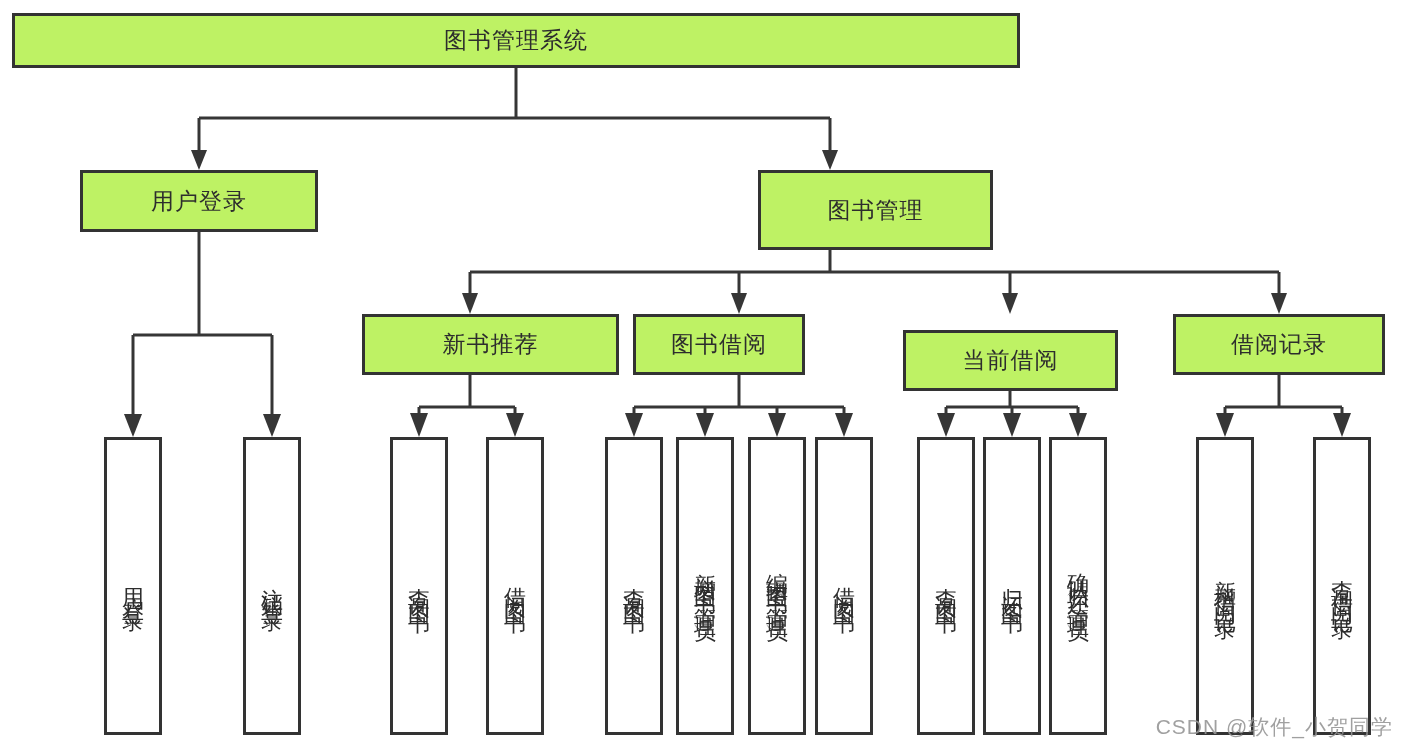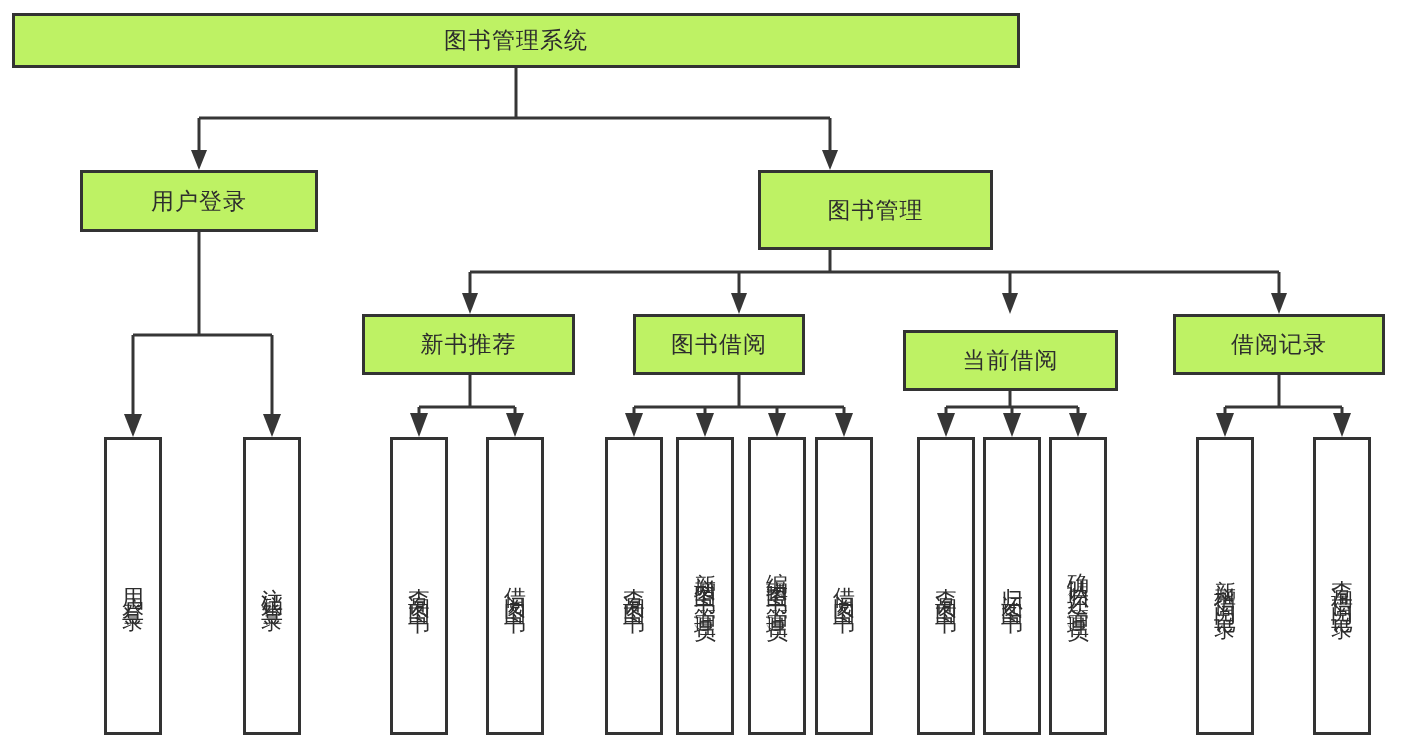--- a/index.html
+++ b/index.html
@@ -99,21 +99,21 @@
     <polygon points="1216,413 1234,413 1225,437"></polygon>
     <line x1="1342" y1="407" x2="1342" y2="417"></line>
     <polygon points="1333,413 1351,413 1342,437"></polygon>
   </svg>
 
   <div class="hbox" style="left:12px; top:13px; width:1008px; height:55px;">图书管理系统</div>
 
   <div class="hbox" style="left:80px; top:170px; width:238px; height:62px;">用户登录</div>
   <div class="hbox" style="left:712px; top:170px; width:235px; height:80px;margin-left:46px;">图书管理</div>
 
-  <div class="hbox" style="left:362px; top:314px; width:213px; height:61px;">新书推荐</div>
+  <div class="hbox" style="left:362px; top:314px; width:257px; height:61px;">新书推荐</div>
   <div class="hbox" style="left:633px; top:314px; width:172px; height:61px;">图书借阅</div>
   <div class="hbox" style="left:903px; top:314px; width:215px; height:61px;margin-top:16px;">当前借阅</div>
   <div class="hbox" style="left:1173px; top:314px; width:212px; height:61px;">借阅记录</div>
 
   <div class="vbox" style="left:104px; top:437px;">
     <span>用户登录</span>
   </div>
   <div class="vbox" style="left:243px; top:437px;">
     <span>注销登录</span>
   </div>
@@ -148,14 +148,15 @@
     <span>确认归还（管理员）</span>
   </div>
 
   <div class="vbox" style="left:1196px; top:437px;">
     <span>新增借阅记录</span>
   </div>
   <div class="vbox" style="left:1313px; top:437px;">
     <span>查询借阅记录</span>
   </div>
 
+  <div class="watermark">CSDN @软件_小贺同学</div>
 
 </div>
 
 </body></html>

